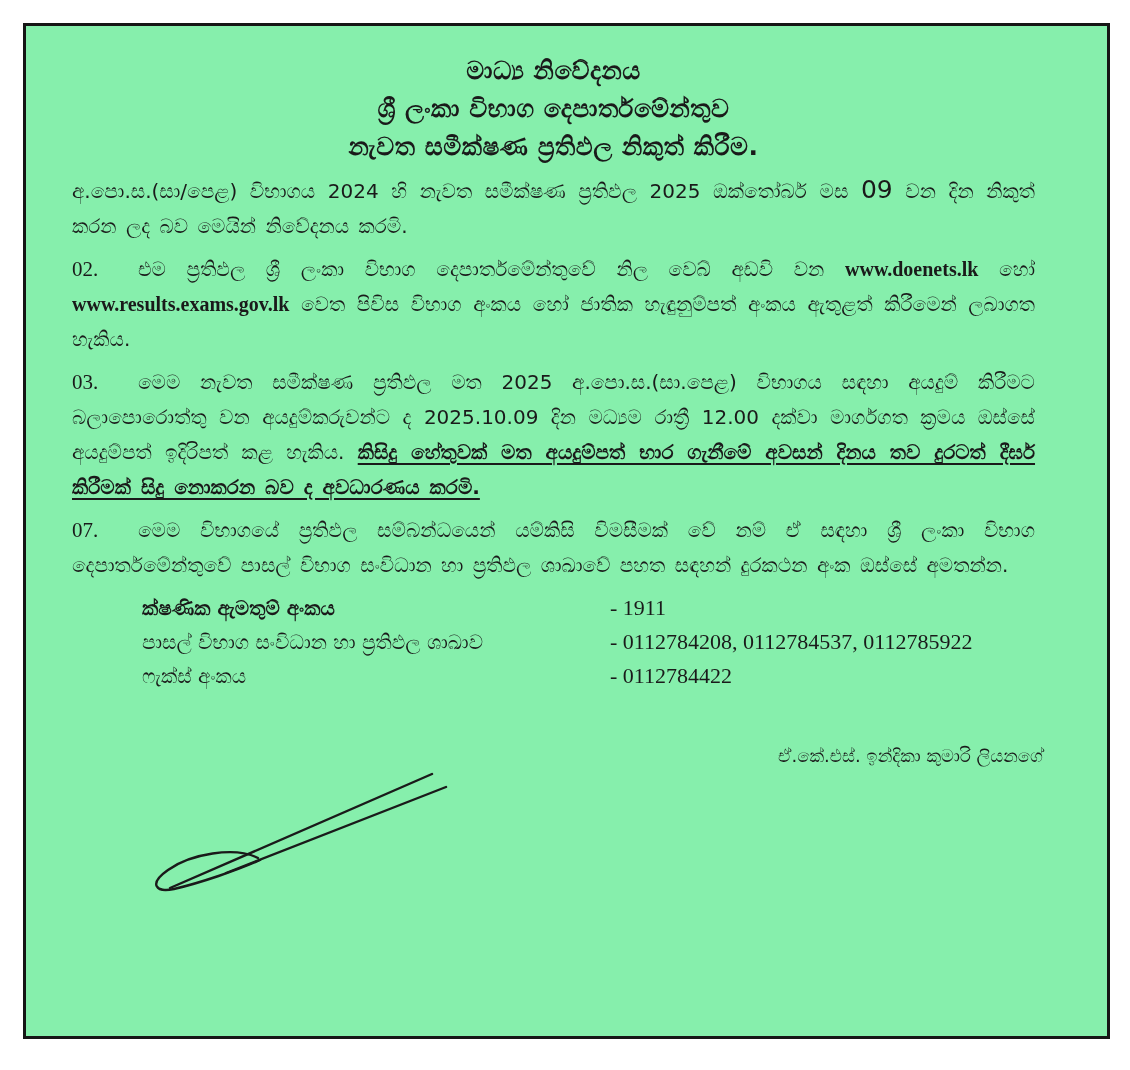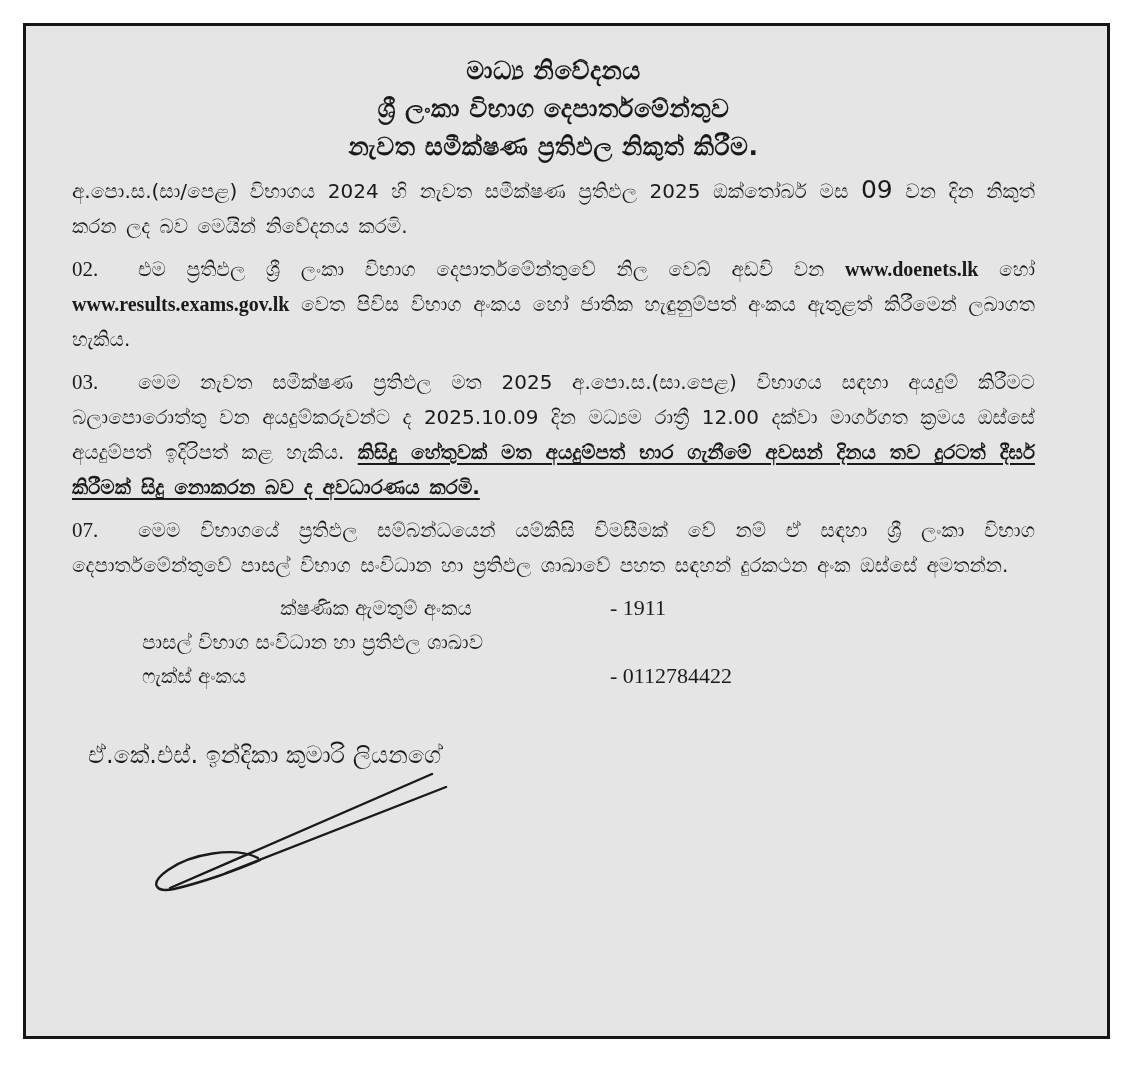--- a/index.html
+++ b/index.html
@@ -10,21 +10,21 @@
     color:#1a1a1a;
     position:relative;
     overflow:hidden;
   }
   .page-frame{
     position:absolute;
     left:23px;top:23px;
     width:1087px;height:1016px;
     border:3px solid #161616;
     box-sizing:border-box;
-    background:#e5e5e5;
+    background:#86efac;
   }
   .content{
     position:relative;
     box-sizing:border-box;
     width:100%;height:100%;
     padding:26px 64px 0 38px;
   }
   .doc-header{
     text-align:center;
     font-weight:700;
@@ -73,32 +73,33 @@
     text-decoration-thickness:2px;
   }
   .contact-table{margin-top:6px;}
   .contact-row{
     display:flex;
     padding-left:78px;
     font-size:20px;
     line-height:34px;
   }
   .contact-row .c-label{width:468px;flex:none;}
-  .contact-row.first .c-label{font-weight:400;text-align:center;}
+  .contact-row.first .c-label{font-weight:700;}
   .contact-row .c-value{
     font-family:"Liberation Serif","DejaVu Serif",serif;
     font-size:22px;
     white-space:nowrap;
     text-align:center;
   }
   .signature-block{
     margin-top:46px;
     margin-left:24px;
-    font-size:24px;
+    font-size:18px;
     line-height:33px;
+    text-align:right;
   }
   .sig-svg{
     position:absolute;
     left:140px;top:760px;
     width:340px;height:142px;
     pointer-events:none;
   }
   .sig-svg path{
     fill:none;
     stroke:#1a1a1a;
@@ -126,20 +127,21 @@
 
     <p class="body-par par-4"><span class="pnum">07.</span><span>මෙම විභාගයේ ප්‍රතිඵල සම්බන්ධයෙන් යම්කිසි විමසීමක් වේ නම් ඒ සඳහා ශ්‍රී ලංකා විභාග දෙපාර්තමේන්තුවේ පාසල් විභාග සංවිධාන හා ප්‍රතිඵල ශාඛාවේ පහත සඳහන් දුරකථන අංක ඔස්සේ අමතන්න.</span></p>
 
     <div class="contact-table">
       <div class="contact-row first">
         <span class="c-label">ක්ෂණික ඇමතුම් අංකය</span>
         <span class="c-value">-  1911</span>
       </div>
       <div class="contact-row">
         <span class="c-label">පාසල් විභාග සංවිධාන හා ප්‍රතිඵල ශාඛාව</span>
+        <span class="c-value">-  0112784208, 0112784537, 0112785922</span>
       </div>
       <div class="contact-row">
         <span class="c-label">ෆැක්ස් අංකය</span>
         <span class="c-value">-  0112784422</span>
       </div>
     </div>
 
     <div class="signature-block">
       <div>ඒ.කේ.එස්. ඉන්දිකා කුමාරි ලියනගේ</div>
     </div>

